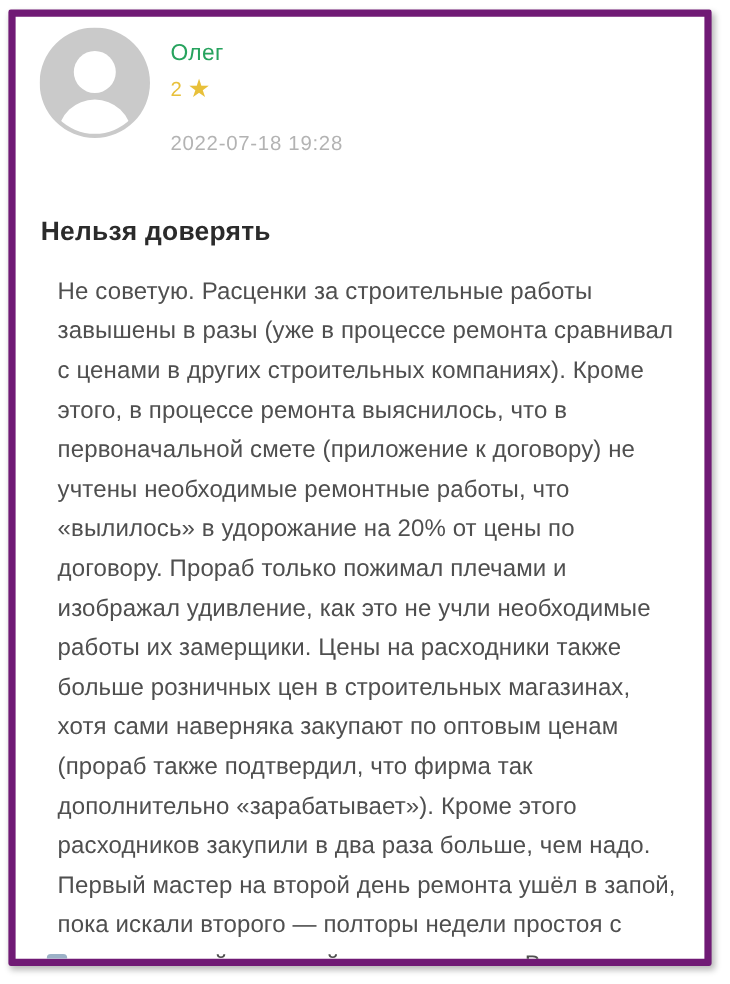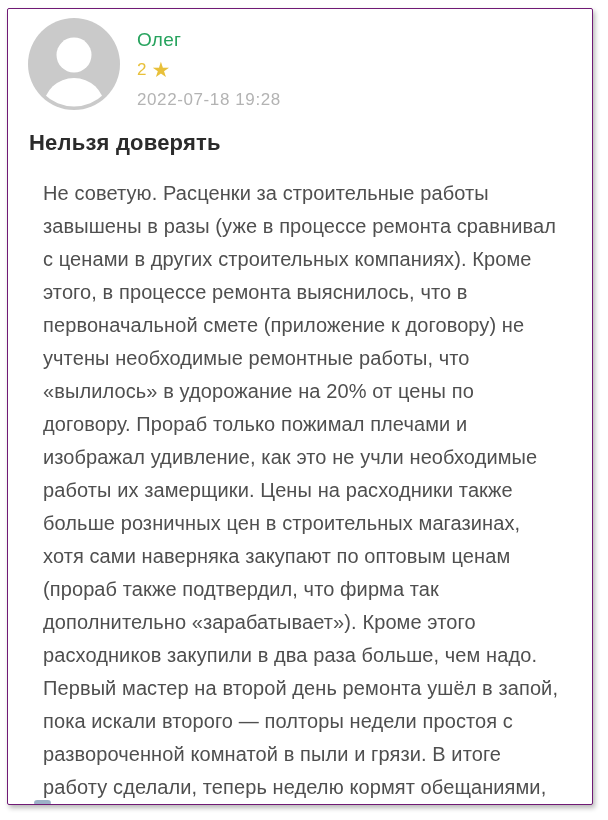--- a/index.html
+++ b/index.html
@@ -7,21 +7,21 @@
     width: 608px;
     background: #ffffff;
     font-family: "Liberation Sans", "DejaVu Sans", sans-serif;
   }
   .card {
     position: relative;
     width: 586px;
     height: 797px;
     margin: 8px 0 10px 7px;
     background: #ffffff;
-    border: 1px solid #701a75;
+    border: 6px solid #701a75;
     border-radius: 2px;
     box-shadow: 2px 3px 5px rgba(0,0,0,0.28);
     overflow: hidden;
   }
   .header {
     display: flex;
     align-items: flex-start;
     padding: 9px 0 0 20px;
   }
   .avatar {
@@ -46,27 +46,27 @@
     color: #e8c03a;
     font-size: 17px;
   }
   .star {
     color: #e8c03a;
     font-size: 21px;
     line-height: 1;
     margin-top: -2px;
   }
   .date {
-    margin-top: 10px;
+    margin-top: 25px;
     color: #b3b3b3;
     font-size: 17px;
     letter-spacing: 0.6px;
   }
   .review-title {
-    margin: 20px 0 0 21px;
+    margin: 50px 0 0 21px;
     font-size: 22px;
     font-weight: bold;
     color: #2b2b2b;
     letter-spacing: 0.2px;
   }
   .review-body {
     margin: 21px 26px 0 35px;
     width: 521px;
     font-size: 20px;
     line-height: 33px;

